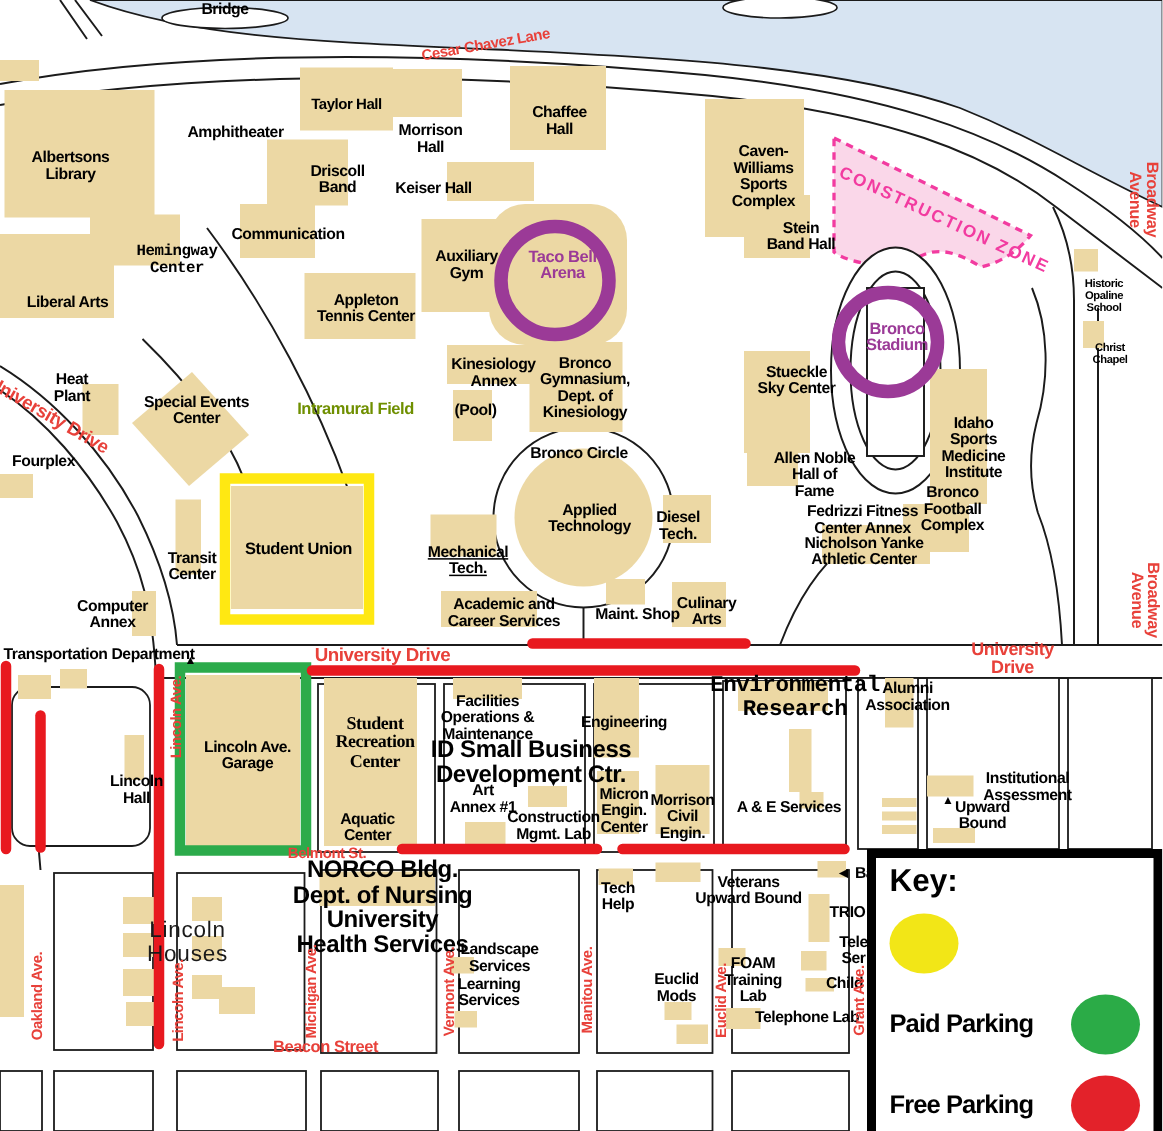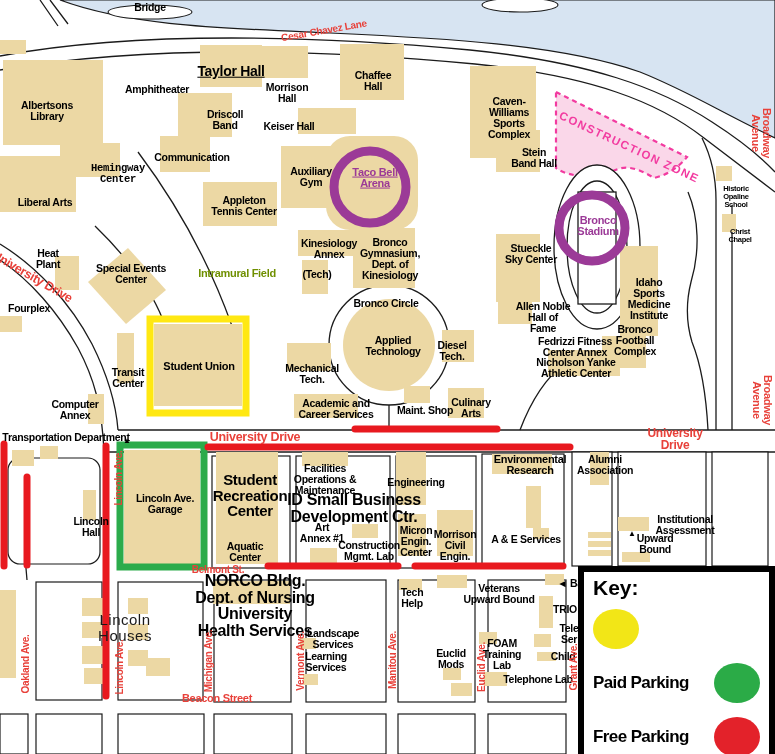--- a/index.html
+++ b/index.html
@@ -187,63 +187,63 @@
       <path d="M268,566 L398,566"></path>
       <path d="M415,566 L563,566"></path>
     </g>
   </svg>
 
   <div id="labels">
       <div class="map-label t-building" style="left: 146px; top: 7px; font-size: 10.5px; transform: translate(-50%, -50%);">Bridge</div>
       <div class="map-label t-building" style="left: 43px; top: 111px; font-size: 10.5px; transform: translate(-50%, -50%);">Albertsons
 Library</div>
       <div class="map-label t-building" style="left: 153px; top: 89px; font-size: 10.5px; transform: translate(-50%, -50%);">Amphitheater</div>
-      <div class="map-label t-building" style="left: 227px; top: 71px; font-size: 14px; transform: translate(-50%, -50%); text-decoration: underline;">Taylor Hall</div>
+      <div class="map-label t-building" style="left: 227px; top: 71px; font-size: 10px; transform: translate(-50%, -50%);">Taylor Hall</div>
       <div class="map-label t-building" style="left: 221px; top: 120px; font-size: 10.5px; transform: translate(-50%, -50%);">Driscoll
 Band</div>
       <div class="map-label t-building" style="left: 283px; top: 93px; font-size: 10.5px; transform: translate(-50%, -50%);">Morrison
 Hall</div>
       <div class="map-label t-building" style="left: 369px; top: 81px; font-size: 10.5px; transform: translate(-50%, -50%);">Chaffee
 Hall</div>
       <div class="map-label t-building" style="left: 285px; top: 126px; font-size: 10.5px; transform: translate(-50%, -50%); text-align: right;">Keiser Hall</div>
       <div class="map-label t-building" style="left: 188px; top: 157px; font-size: 10.5px; transform: translate(-50%, -50%);">Communication</div>
       <div class="map-label t-building" style="left: 114px; top: 174px; font-size: 10.5px; transform: translate(-50%, -50%); font-family: Liberation Mono, monospace;">Hemingway
 Center</div>
       <div class="map-label t-building" style="left: 41px; top: 202px; font-size: 10.5px; transform: translate(-50%, -50%);">Liberal Arts</div>
       <div class="map-label t-building" style="left: 307px; top: 177px; font-size: 10.5px; transform: translate(-50%, -50%);">Auxiliary
 Gym</div>
-      <div class="map-label t-arena" style="left: 371px; top: 178px; font-size: 11px; transform: translate(-50%, -50%); text-decoration: underline;">Taco Bell
+      <div class="map-label t-arena" style="left: 371px; top: 178px; font-size: 11px; transform: translate(-50%, -50%);">Taco Bell
 Arena</div>
       <div class="map-label t-building" style="left: 505px; top: 118px; font-size: 10.5px; transform: translate(-50%, -50%);">Caven-
 Williams
 Sports
 Complex</div>
       <div class="map-label t-building" style="left: 530px; top: 158px; font-size: 10.5px; transform: translate(-50%, -50%);">Stein
 Band Hall</div>
       <div class="map-label t-building" style="left: 240px; top: 206px; font-size: 10.5px; transform: translate(-50%, -50%);">Appleton
 Tennis Center</div>
       <div class="map-label t-building" style="left: 44px; top: 259px; font-size: 10.5px; transform: translate(-50%, -50%);">Heat
 Plant</div>
       <div class="map-label t-building" style="left: 127px; top: 274px; font-size: 10.5px; transform: translate(-50%, -50%);">Special Events
 Center</div>
       <div class="map-label t-field" style="left: 233px; top: 274px; font-size: 11px; transform: translate(-50%, -50%);">Intramural Field</div>
       <div class="map-label t-building" style="left: 25px; top: 308px; font-size: 10.5px; transform: translate(-50%, -50%);">Fourplex</div>
       <div class="map-label t-building" style="left: 325px; top: 249px; font-size: 10.5px; transform: translate(-50%, -50%);">Kinesiology
 Annex</div>
-      <div class="map-label t-building" style="left: 313px; top: 274px; font-size: 10.5px; transform: translate(-50%, -50%);">(Tech)</div>
+      <div class="map-label t-building" style="left: 313px; top: 274px; font-size: 10.5px; transform: translate(-50%, -50%);">(Pool)</div>
       <div class="map-label t-building" style="left: 386px; top: 259px; font-size: 10.5px; transform: translate(-50%, -50%);">Bronco
 Gymnasium,
 Dept. of
 Kinesiology</div>
       <div class="map-label t-building" style="left: 382px; top: 303px; font-size: 10.5px; transform: translate(-50%, -50%);">Bronco Circle</div>
       <div class="map-label t-building" style="left: 389px; top: 346px; font-size: 10.5px; transform: translate(-50%, -50%);">Applied
 Technology</div>
       <div class="map-label t-building" style="left: 448px; top: 351px; font-size: 10.5px; transform: translate(-50%, -50%);">Diesel
 Tech.</div>
-      <div class="map-label t-building" style="left: 308px; top: 374px; font-size: 10.5px; transform: translate(-50%, -50%);">Mechanical
+      <div class="map-label t-building" style="left: 308px; top: 374px; font-size: 10.5px; transform: translate(-50%, -50%); text-decoration: underline;">Mechanical
 Tech.</div>
       <div class="map-label t-building" style="left: 332px; top: 409px; font-size: 10.5px; transform: translate(-50%, -50%);">Academic and
 Career Services</div>
       <div class="map-label t-building" style="left: 421px; top: 410px; font-size: 10.5px; transform: translate(-50%, -50%);">Maint. Shop</div>
       <div class="map-label t-building" style="left: 467px; top: 408px; font-size: 10.5px; transform: translate(-50%, -50%);">Culinary
 Arts</div>
       <div class="map-label t-building" style="left: 527px; top: 254px; font-size: 10.5px; transform: translate(-50%, -50%);">Stueckle
 Sky Center</div>
       <div class="map-label t-arena" style="left: 594px; top: 226px; font-size: 11px; transform: translate(-50%, -50%);">Bronco
 Stadium</div>
@@ -269,42 +269,42 @@
       <div class="map-label t-building" style="left: 124px; top: 378px; font-size: 10.5px; transform: translate(-50%, -50%);">Transit
 Center</div>
       <div class="map-label t-building" style="left: 195px; top: 367px; font-size: 11px; transform: translate(-50%, -50%);">Student Union</div>
       <div class="map-label t-building" style="left: 71px; top: 410px; font-size: 10.5px; transform: translate(-50%, -50%);">Computer
 Annex</div>
       <div class="map-label t-building" style="left: 62px; top: 437px; font-size: 10.5px; transform: translate(-50%, -50%);">Transportation Department</div>
       <div class="map-label t-building" style="left: 87px; top: 527px; font-size: 10.5px; transform: translate(-50%, -50%);">Lincoln
 Hall</div>
       <div class="map-label t-building" style="left: 161px; top: 504px; font-size: 10.5px; transform: translate(-50%, -50%);">Lincoln Ave.
 Garage</div>
-      <div class="map-label t-building" style="left: 246px; top: 495px; font-size: 15px; transform: translate(-50%, -50%);">Student
+      <div class="map-label t-building" style="left: 246px; top: 495px; font-size: 12px; transform: translate(-50%, -50%); font-family: Liberation Serif, serif;">Student
 Recreation
 Center</div>
       <div class="map-label t-building" style="left: 241px; top: 552px; font-size: 10.5px; transform: translate(-50%, -50%);">Aquatic
 Center</div>
       <div class="map-label t-building" style="left: 321px; top: 479px; font-size: 10.5px; transform: translate(-50%, -50%);">Facilities
 Operations &amp;
 Maintenance</div>
       <div class="map-label t-building" style="left: 350px; top: 509px; font-size: 16px; transform: translate(-50%, -50%);">ID Small Business
 Development Ctr.</div>
       <div class="map-label t-building" style="left: 318px; top: 533px; font-size: 10.5px; transform: translate(-50%, -50%);">Art
 Annex #1</div>
       <div class="map-label t-building" style="left: 365px; top: 551px; font-size: 10.5px; transform: translate(-50%, -50%); text-align: center;">Construction
 Mgmt. Lab</div>
       <div class="map-label t-building" style="left: 412px; top: 482px; font-size: 10.5px; transform: translate(-50%, -50%);">Engineering</div>
       <div class="map-label t-building" style="left: 412px; top: 541px; font-size: 10.5px; transform: translate(-50%, -50%);">Micron
 Engin.
 Center</div>
       <div class="map-label t-building" style="left: 451px; top: 545px; font-size: 10.5px; transform: translate(-50%, -50%);">Morrison
 Civil
 Engin.</div>
-      <div class="map-label t-building" style="left: 526px; top: 465px; font-size: 11px; transform: translate(-50%, -50%);">Environmental
+      <div class="map-label t-building" style="left: 526px; top: 465px; font-size: 15px; transform: translate(-50%, -50%); font-family: Liberation Mono, monospace;">Environmental
 Research</div>
       <div class="map-label t-building" style="left: 522px; top: 539px; font-size: 10.5px; transform: translate(-50%, -50%);">A &amp; E Services</div>
       <div class="map-label t-building" style="left: 601px; top: 465px; font-size: 10.5px; transform: translate(-50%, -50%);">Alumni
 Association</div>
       <div class="map-label t-building" style="left: 681px; top: 525px; font-size: 10.5px; transform: translate(-50%, -50%);">Institutional
 Assessment</div>
       <div class="map-label t-building" style="left: 651px; top: 544px; font-size: 10.5px; transform: translate(-50%, -50%);">Upward Bound</div>
       <div class="map-label t-building" style="left: 251px; top: 606px; font-size: 16px; transform: translate(-50%, -50%);">NORCO Bldg.
 Dept. of Nursing
 University

